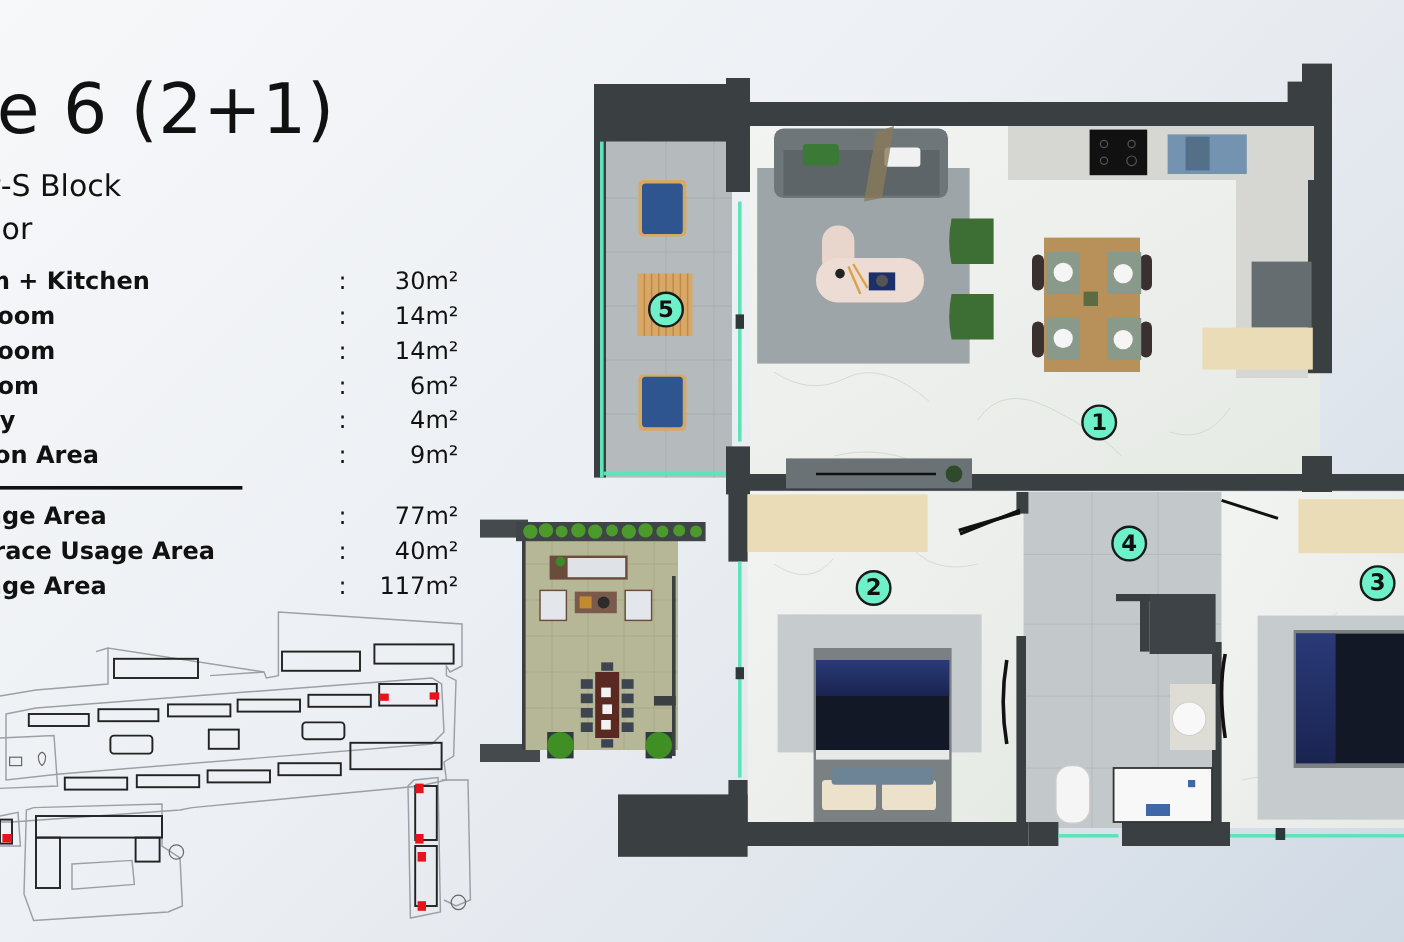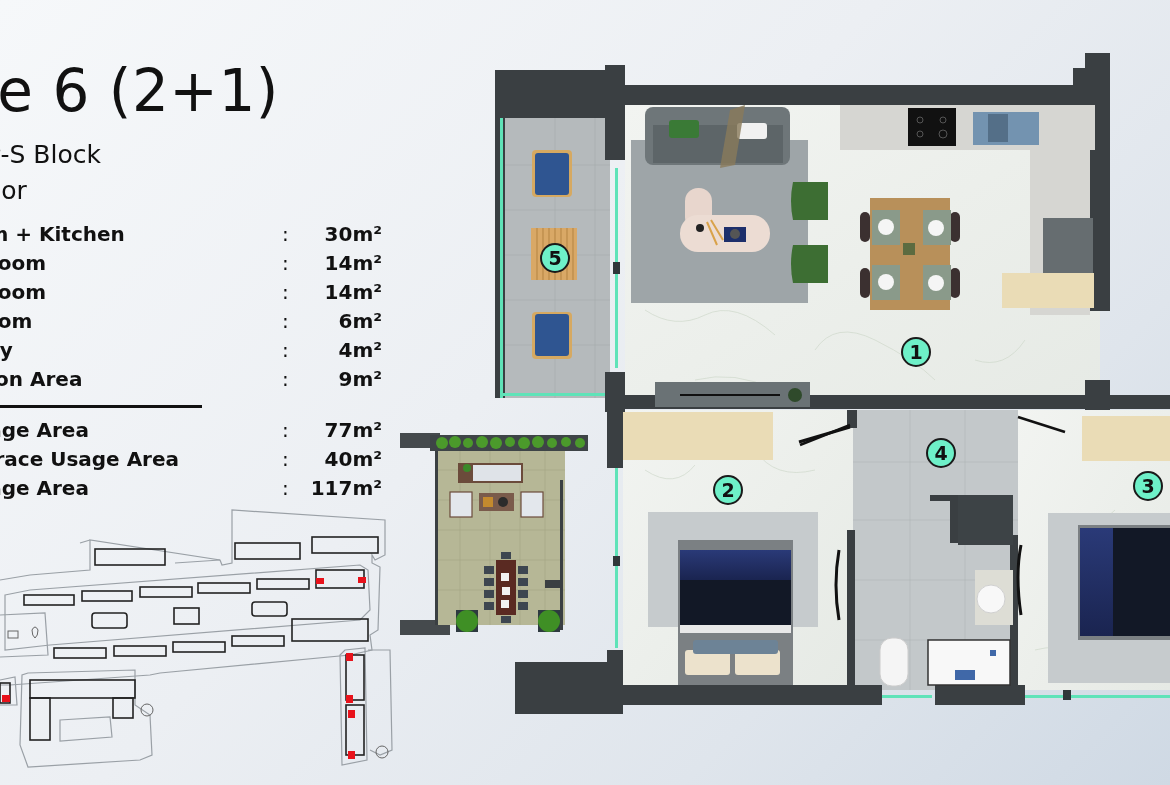--- a/index.html
+++ b/index.html
@@ -20,22 +20,22 @@
   }
   .subtitle { left: -14px; top: 140px; font-size: 25px; font-weight: 400; white-space: nowrap; }
   .floor-label { left: -14px; top: 176px; font-size: 25px; white-space: nowrap; }
 
   .room-table { left: -40px; top: 222px; width: 430px; }
   .room-row {
     position: relative; height: 29px; font-size: 20px; font-weight: 700; white-space: nowrap;
   }
   .room-row .name { position: absolute; left: 0; top: 0; }
   .room-row .colon { position: absolute; left: 322px; top: 0; font-weight: 400; }
-  .room-row .val { position: absolute; right: 8px; top: 0; font-weight: 700; }
-  .totals .val { font-weight: 700; }
+  .room-row .val { position: absolute; right: 8px; top: 0; font-weight: 400; }
+  .totals .val { font-weight: 400; }
   .divider { left: 0; top: 405px; width: 202px; height: 3px; background: #111; }
   .totals-table { left: -40px; top: 418px; width: 430px; }
 
   
   .siteplan { left: 0; top: 505px; width: 400px; height: 270px; }
 
   
   .terrace { left: 400px; top: 430px; width: 190px; height: 205px; }
 
   

